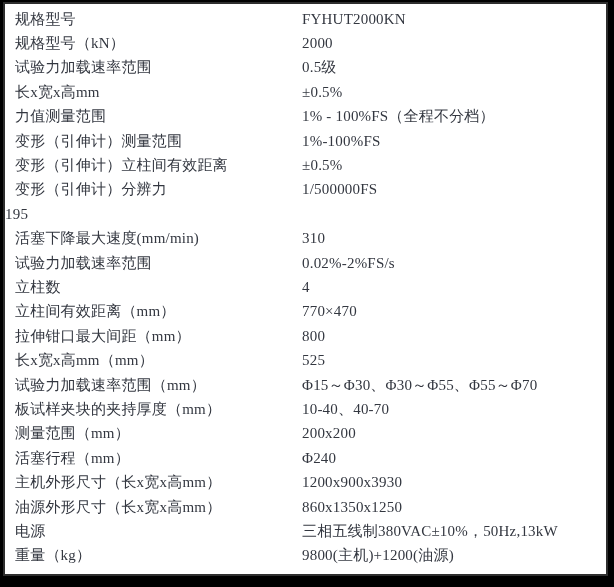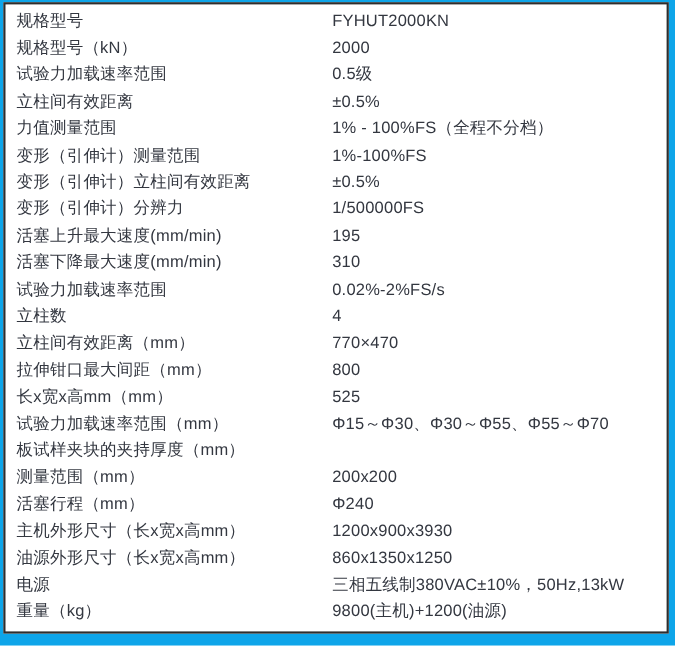--- a/index.html
+++ b/index.html
@@ -8,21 +8,22 @@
     background: #ffffff;
     width: 614px;
     height: 587px;
     font-family: "Liberation Sans", "DejaVu Sans", sans-serif;
     overflow: hidden;
   }
   .page {
     position: relative;
     width: 614px;
     height: 587px;
-    background: #0ea5e9;
+    background: #000000;
+    font-family: Liberation Serif, serif;
   }
   .spec-table {
     position: absolute;
     left: 3px;
     top: 2px;
     width: 605px;
     height: 574px;
     box-sizing: border-box;
     border: 2px solid #2e2e2e;
     background: #ffffff;
@@ -63,21 +64,21 @@
     <div class="spec-label">规格型号（kN）</div>
     <div class="spec-value">2000</div>
   </div>
 
   <div class="spec-row">
     <div class="spec-label">试验力加载速率范围</div>
     <div class="spec-value">0.5级</div>
   </div>
 
   <div class="spec-row">
-    <div class="spec-label">立柱间有效距离</div>
+    <div class="spec-label">长x宽x高mm</div>
     <div class="spec-value">±0.5%</div>
   </div>
 
   <div class="spec-row">
     <div class="spec-label">力值测量范围</div>
     <div class="spec-value">1% - 100%FS（全程不分档）</div>
   </div>
 
   <div class="spec-row">
     <div class="spec-label">变形（引伸计）测量范围</div>
@@ -88,21 +89,20 @@
     <div class="spec-label">变形（引伸计）立柱间有效距离</div>
     <div class="spec-value">±0.5%</div>
   </div>
 
   <div class="spec-row">
     <div class="spec-label">变形（引伸计）分辨力</div>
     <div class="spec-value">1/500000FS</div>
   </div>
 
   <div class="spec-row">
-    <div class="spec-label">活塞上升最大速度(mm/min)</div>
     <div class="spec-value">195</div>
   </div>
 
   <div class="spec-row">
     <div class="spec-label">活塞下降最大速度(mm/min)</div>
     <div class="spec-value">310</div>
   </div>
 
   <div class="spec-row">
     <div class="spec-label">试验力加载速率范围</div>
@@ -129,20 +129,21 @@
     <div class="spec-value">525</div>
   </div>
 
   <div class="spec-row">
     <div class="spec-label">试验力加载速率范围（mm）</div>
     <div class="spec-value">Φ15～Φ30、Φ30～Φ55、Φ55～Φ70</div>
   </div>
 
   <div class="spec-row">
     <div class="spec-label">板试样夹块的夹持厚度（mm）</div>
+    <div class="spec-value">10-40、40-70</div>
   </div>
 
   <div class="spec-row">
     <div class="spec-label">测量范围（mm）</div>
     <div class="spec-value">200x200</div>
   </div>
 
   <div class="spec-row">
     <div class="spec-label">活塞行程（mm）</div>
     <div class="spec-value">Φ240</div>

